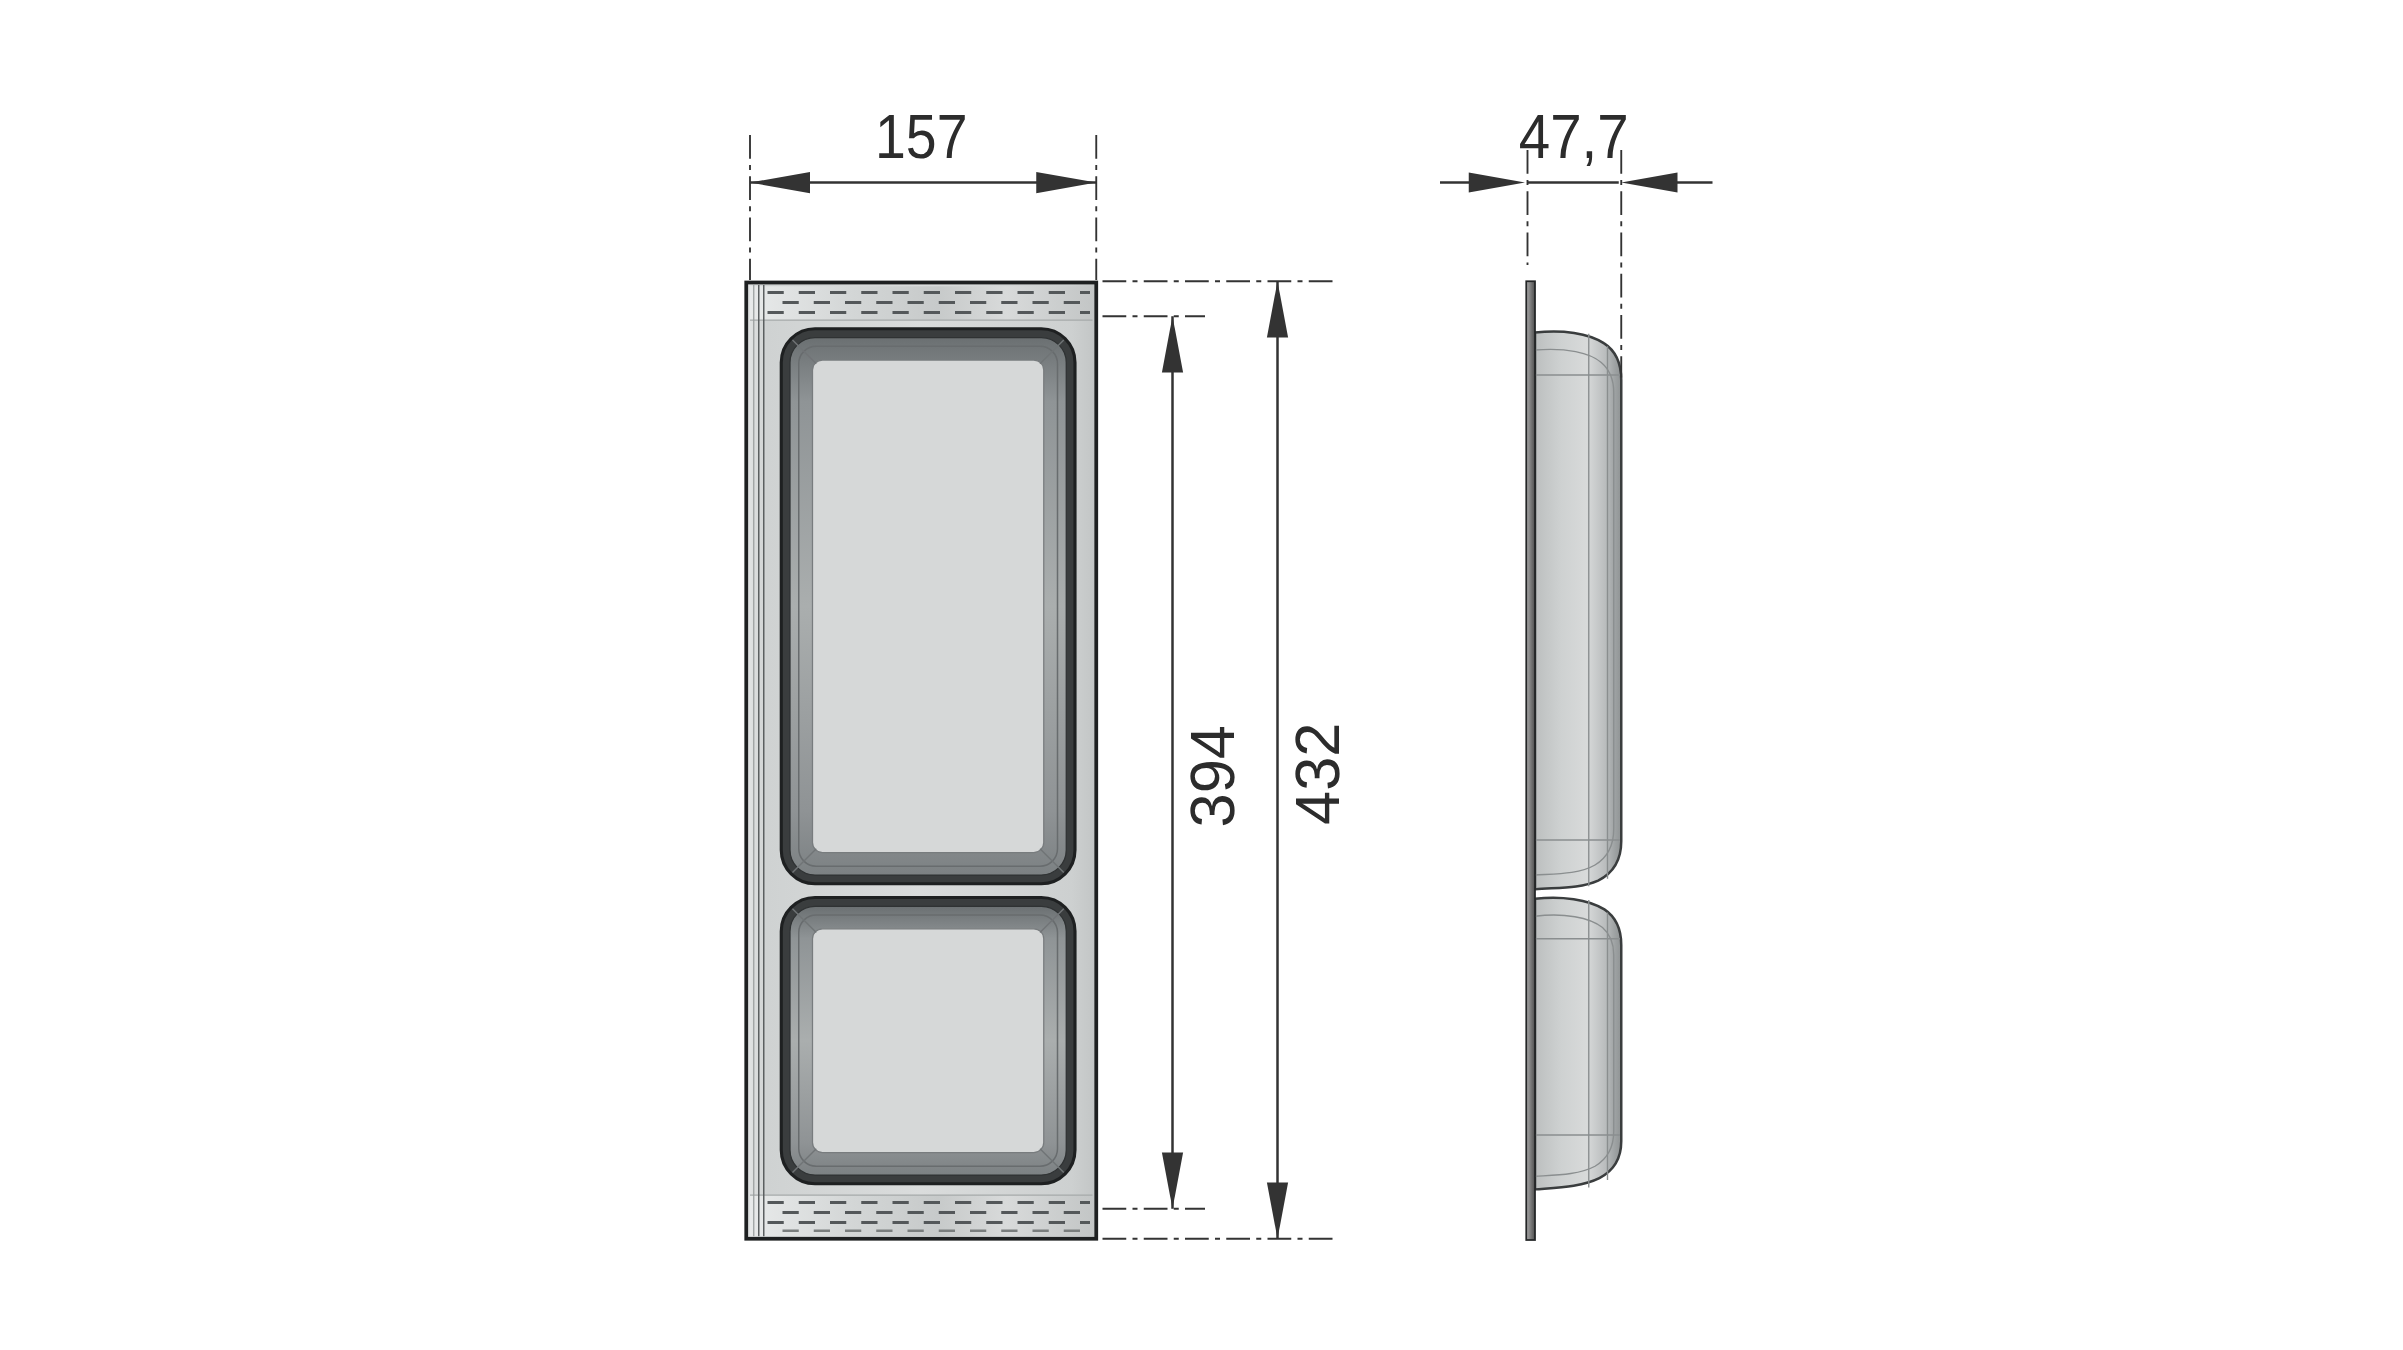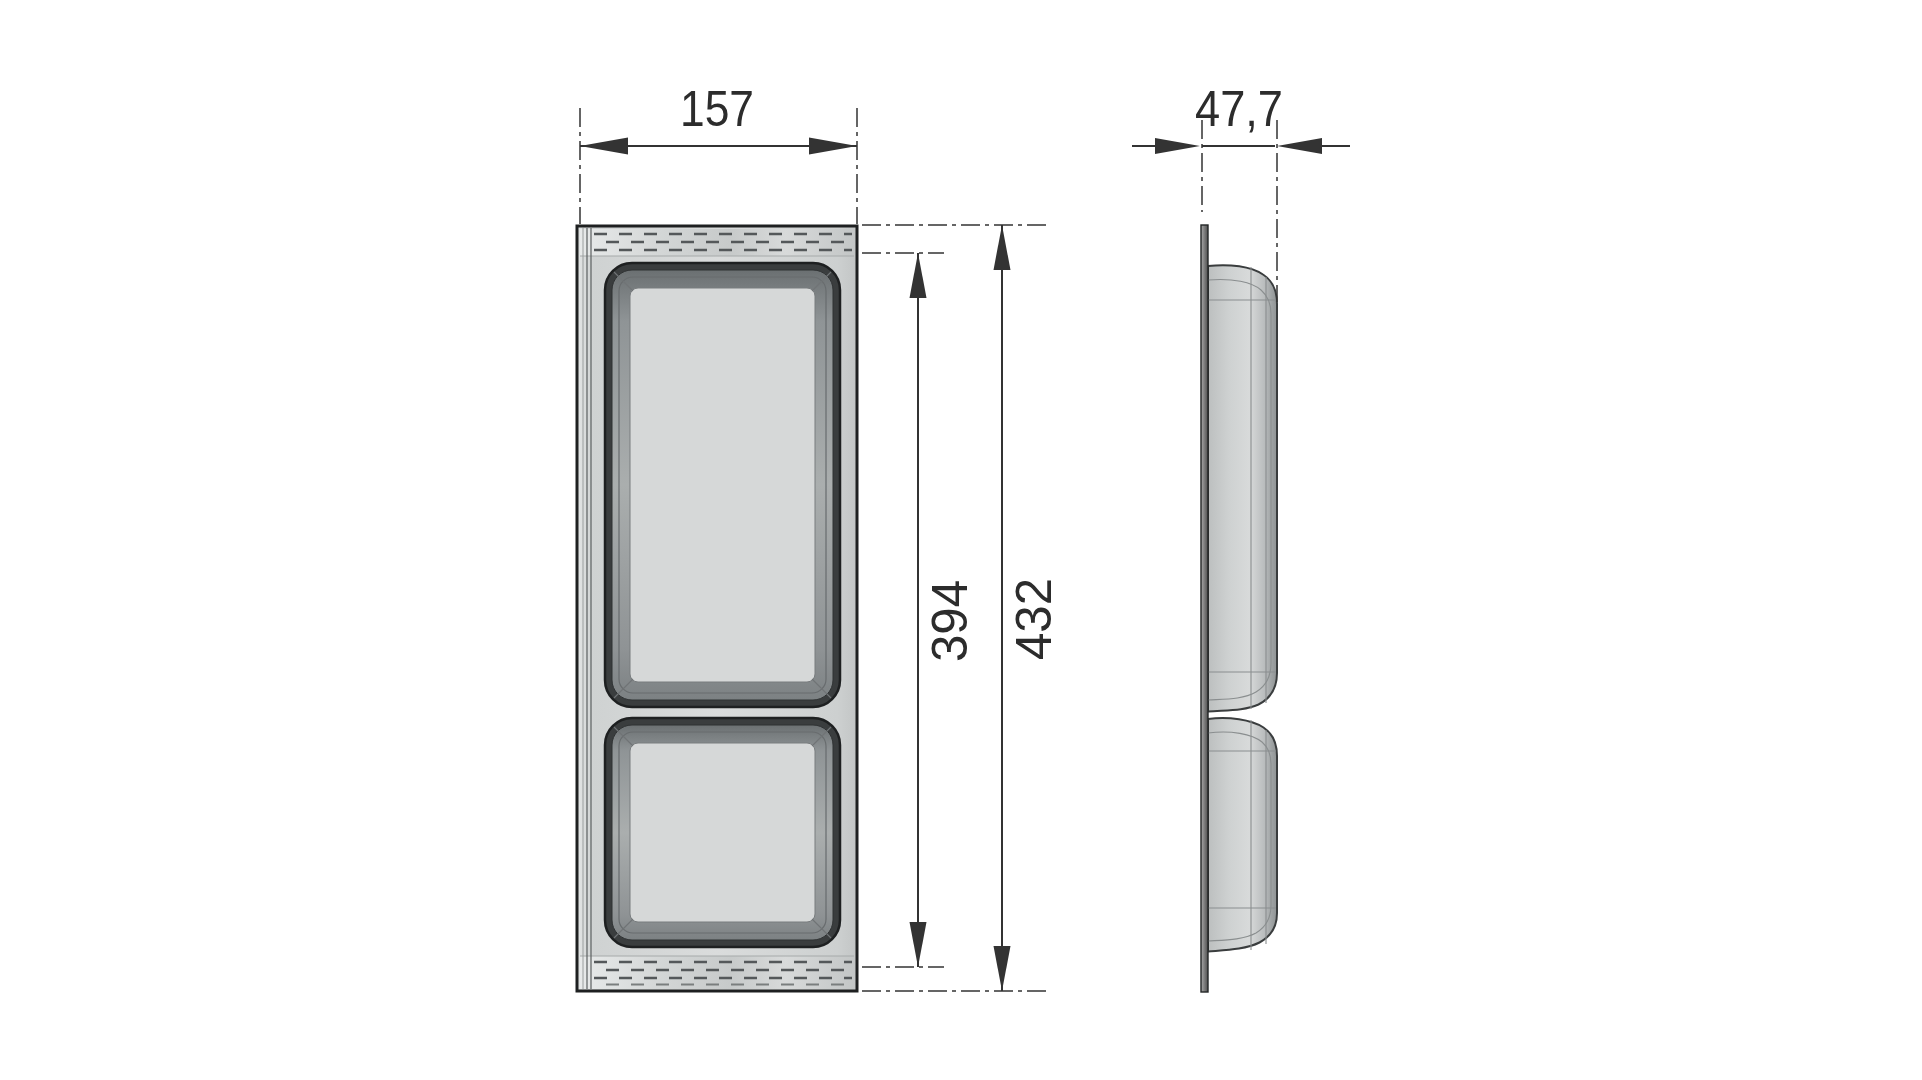--- a/index.html
+++ b/index.html
@@ -1,17 +1,17 @@
 <!DOCTYPE html>
 <html style="--background: #ffffff; --dimension-line: #333333; --dimension-text: #2c2c2c; --outline: #1e2021; --rim: #3a3d3e; --floor: #d6d8d8; --hatch: #54585a;"><head>
 <meta charset="utf-8">
 <title>Drawing</title>
 <style>
   html,body{margin:0;padding:0;background:var(--background,#fff);}
-  .canvas{width:1732px;height:1080px;position:relative;background:var(--background,#fff);overflow:hidden;}
+  .canvas{width:1732px;height:1080px;position:relative;background:var(--background,#fff);overflow:hidden;margin-left:20px;}
   svg{display:block;}
   .dimline{stroke:var(--dimension-line,#333);stroke-width:2;fill:none;}
   .ext{stroke:var(--dimension-line,#333);stroke-width:1.5;fill:none;stroke-dasharray:19 5 4 5;}
   .arr{fill:var(--dimension-line,#333);stroke:none;}
   .dimtext{font-family:"Liberation Sans",sans-serif;font-size:50px;fill:var(--dimension-text,#2c2c2c);}
   .ol{stroke:var(--outline,#1e2021);}
   .rim{fill:var(--rim,#3a3d3e);stroke:var(--outline,#1e2021);stroke-width:2.5;}
   .floor{fill:var(--floor,#d6d8d8);stroke:#787c7e;stroke-width:1;}
   .innerline{stroke:#686c6e;stroke-width:1.2;fill:none;}
   .diag{stroke:#707476;stroke-width:1.1;fill:none;}

